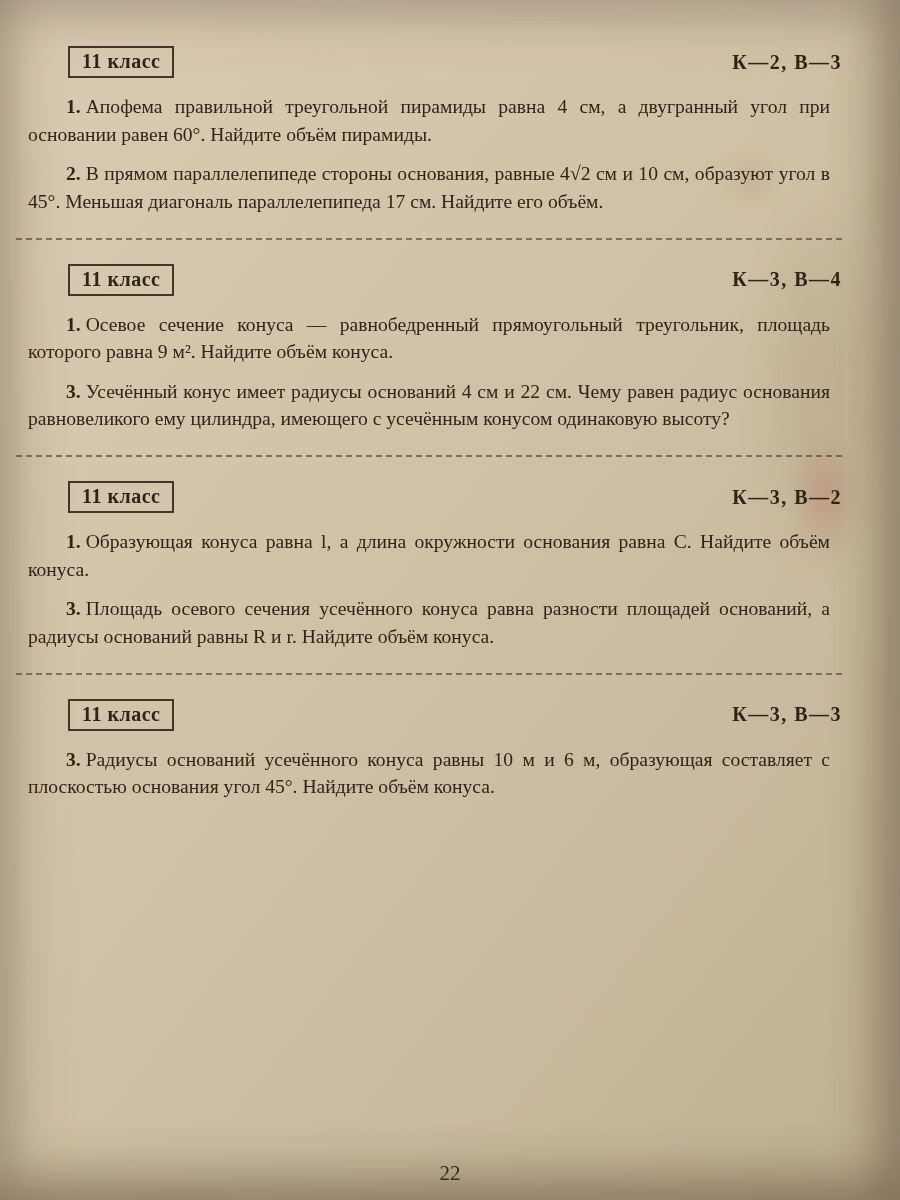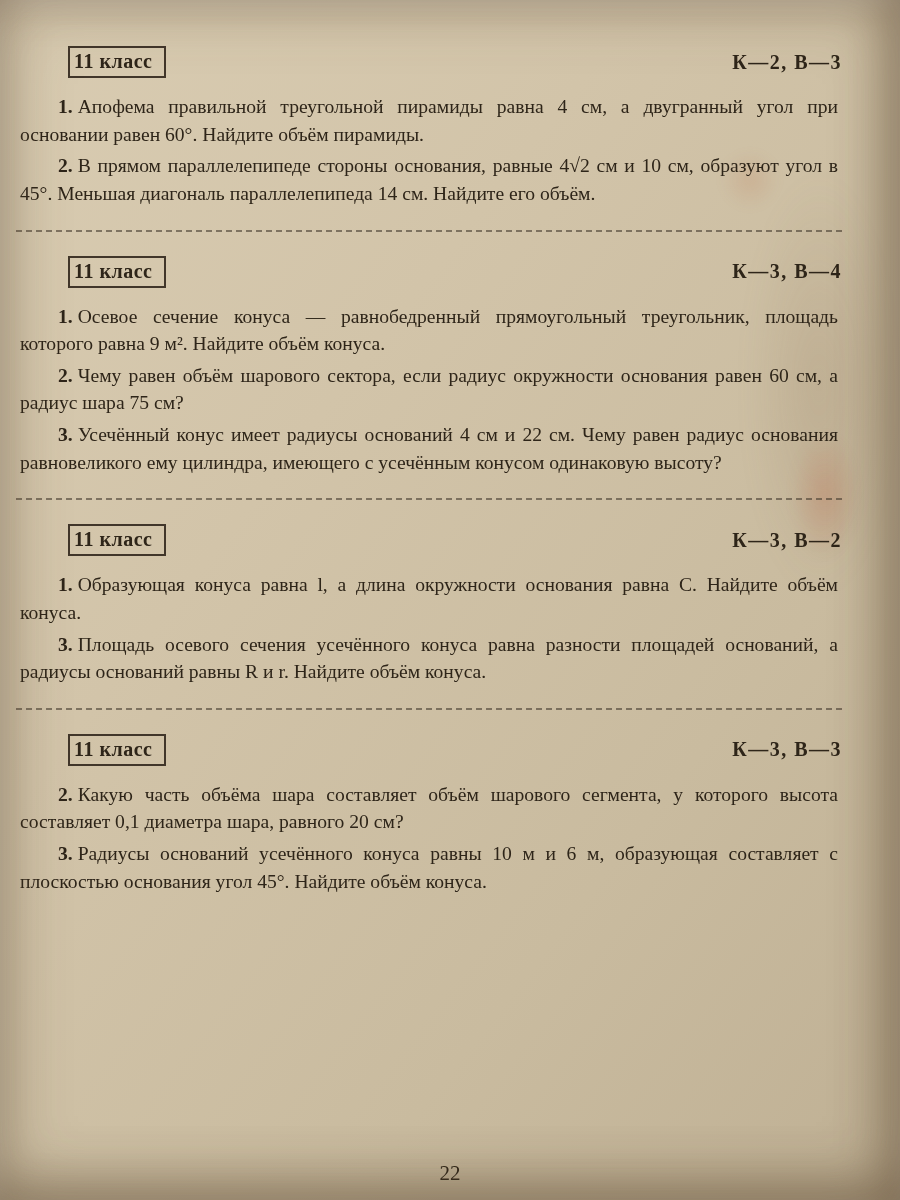--- a/index.html
+++ b/index.html
@@ -38,29 +38,29 @@
     position:relative;z-index:2;
     padding:46px 58px 0 16px;
   }
   .sec-header{
     display:flex;justify-content:space-between;align-items:center;
     margin:0 0 15px 0;
   }
   .class-box{
     margin-left:52px;
     border:2px solid #41362a;
-    padding:2px 12px 3px 4px;
+    padding:2px 12px 3px 12px;
     font-weight:bold;font-size:20px;
     letter-spacing:0.5px;
   }
   .variant-code{
     font-weight:bold;font-size:20px;letter-spacing:1.5px;
   }
   p.problem{
-    margin:4px;
+    margin:12px;
     text-align:justify;
     text-indent:38px;
     font-size:19.6px;
     line-height:1.41;
   }
   .pnum{font-weight:bold;margin-right:5px;}
   .divider{
     border:none;
     border-top:2px dashed rgba(72,63,50,0.62);
     margin:22px 0 24px 0;
@@ -80,32 +80,31 @@
   <div class="stain-red2"></div>
 
   <div class="content">
 
     <div class="section">
       <div class="sec-header">
         <span class="class-box">11 класс</span>
         <span class="variant-code">К—2, В—3</span>
       </div>
       <p class="problem"><b class="pnum">1.</b><span>Апофема правильной треугольной пирамиды равна 4 см, а двугранный угол при основании равен 60°. Найдите объём пирамиды.</span></p>
-      <p class="problem"><b class="pnum">2.</b><span>В прямом параллелепипеде стороны основания, равные 4√2 см и 10 см, образуют угол в 45°. Меньшая диагональ параллелепипеда 14 см. Найдите его объём.</span></p>
+      <p class="problem"><b class="pnum">2.</b><span>В прямом параллелепипеде стороны основания, равные 4√2 см и 10 см, образуют угол в 45°. Меньшая диагональ параллелепипеда 17 см. Найдите его объём.</span></p>
     </div>
 
     <hr class="divider">
 
     <div class="section">
       <div class="sec-header">
         <span class="class-box">11 класс</span>
         <span class="variant-code">К—3, В—4</span>
       </div>
       <p class="problem"><b class="pnum">1.</b><span>Осевое сечение конуса — равнобедренный прямоугольный треугольник, площадь которого равна 9 м². Найдите объём конуса.</span></p>
-      <p class="problem"><b class="pnum">2.</b><span>Чему равен объём шарового сектора, если радиус окружности основания равен 60 см, а радиус шара 75 см?</span></p>
       <p class="problem"><b class="pnum">3.</b><span>Усечённый конус имеет радиусы оснований 4 см и 22 см. Чему равен радиус основания равновеликого ему цилиндра, имеющего с усечённым конусом одинаковую высоту?</span></p>
     </div>
 
     <hr class="divider">
 
     <div class="section">
       <div class="sec-header">
         <span class="class-box">11 класс</span>
         <span class="variant-code">К—3, В—2</span>
       </div>
@@ -113,21 +112,20 @@
       <p class="problem"><b class="pnum">3.</b><span>Площадь осевого сечения усечённого конуса равна разности площадей оснований, а радиусы оснований равны R и r. Найдите объём конуса.</span></p>
     </div>
 
     <hr class="divider">
 
     <div class="section">
       <div class="sec-header">
         <span class="class-box">11 класс</span>
         <span class="variant-code">К—3, В—3</span>
       </div>
-      <p class="problem"><b class="pnum">2.</b><span>Какую часть объёма шара составляет объём шарового сегмента, у которого высота составляет 0,1 диаметра шара, равного 20 см?</span></p>
       <p class="problem"><b class="pnum">3.</b><span>Радиусы оснований усечённого конуса равны 10 м и 6 м, образующая составляет с плоскостью основания угол 45°. Найдите объём конуса.</span></p>
     </div>
 
   </div>
 
   <div class="page-number">22</div>
   <div class="vignette"></div>
 </div>
 
 </body></html>

